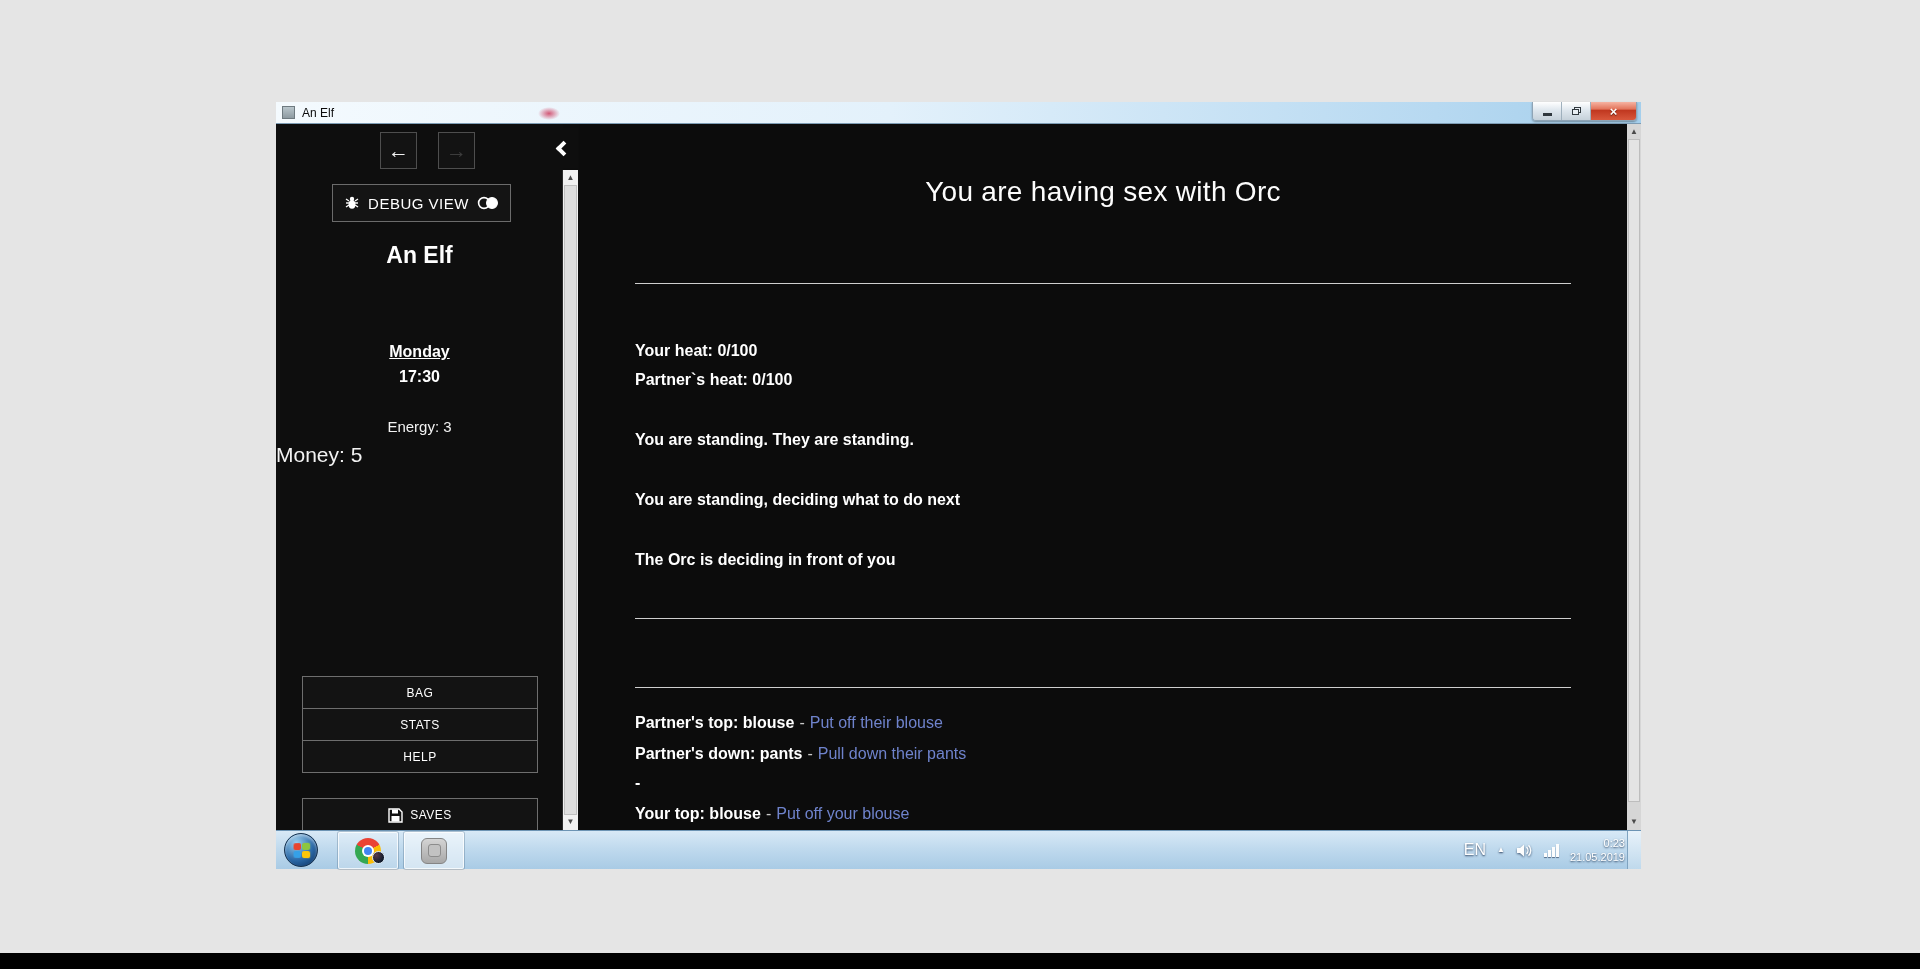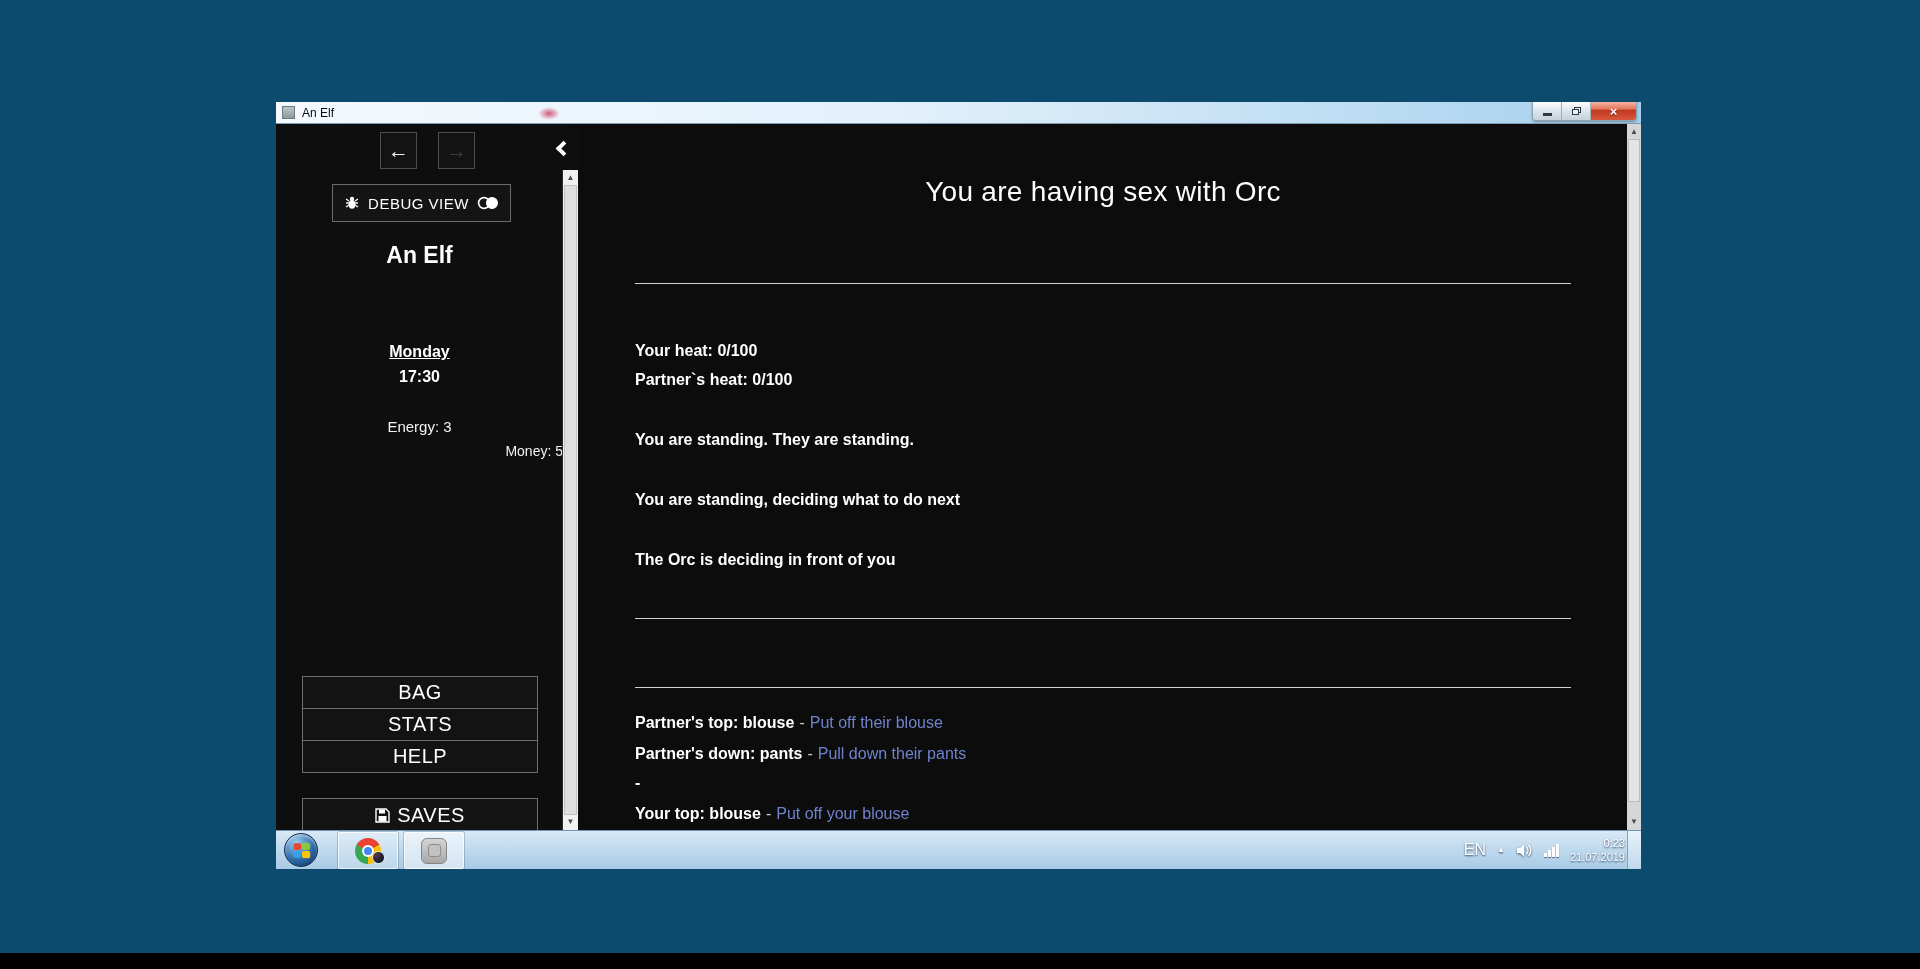--- a/index.html
+++ b/index.html
@@ -1,17 +1,17 @@
 <!DOCTYPE html>
 <html style="--link: #6f83cc;"><head>
 <meta charset="utf-8">
 <style>
   html,body{margin:0;padding:0;background:#000;}
   *{box-sizing:border-box;font-family:"Liberation Sans",sans-serif;cursor:default;}
-  .stage{position:relative;width:1920px;height:953px;background:#0c4a6e;overflow:hidden;}
+  .stage{position:relative;width:1920px;height:953px;background:#e5e5e5;overflow:hidden;}
   .screen{position:absolute;left:276px;top:102px;width:1365px;height:767px;background:#0e0e0e;}
 
   
   .titlebar{position:absolute;left:0;top:0;width:100%;height:22px;
     background:linear-gradient(to right,#f4fafe 0%,#e3f1fb 45%,#b7d9f1 85%,#a5cfec 100%);
     border-bottom:1px solid #7e9db5;display:flex;align-items:center;padding-left:6px;}
   .app-icon{width:13px;height:13px;background:linear-gradient(#b9c6cc,#8d9aa1);border:1px solid #6e7a80;margin-right:7px;}
   .title-text{font-size:12px;color:#0a0a0a;}
   .smudge{position:absolute;left:262px;top:5px;width:22px;height:13px;border-radius:50%;
     background:radial-gradient(closest-side,rgba(206,62,96,.85),rgba(206,62,96,0));}
@@ -39,23 +39,23 @@
   .nav-btn.fwd{left:162px;}
   .nav-btn .arrow{font-size:21px;font-weight:bold;color:#efefef;line-height:1;}
   .nav-btn .arrow.dim{color:#3c3c3c;}
   .debug-btn{position:absolute;left:56px;top:60px;width:179px;height:38px;border:1px solid #6b6b6b;background:#141414;
     display:flex;align-items:center;justify-content:center;gap:8px;color:#fff;font-size:15px;letter-spacing:.5px;}
   .bug-svg,.toggle-svg,.floppy-svg{display:block;}
   .side-title{position:absolute;left:0;top:118px;width:100%;text-align:center;color:#fff;font-size:23px;font-weight:bold;}
   .side-day{position:absolute;left:0;top:219px;width:100%;text-align:center;color:#fff;font-size:16px;font-weight:bold;text-decoration:underline;}
   .side-time{position:absolute;left:0;top:244px;width:100%;text-align:center;color:#fff;font-size:16px;font-weight:bold;}
   .side-energy{position:absolute;left:0;top:294px;width:100%;text-align:center;color:#f2f2f2;font-size:15px;}
-  .side-money{position:absolute;left:0;top:319px;width:100%;text-align:right;color:#f2f2f2;font-size:14px;}
+  .side-money{position:absolute;left:0;top:319px;width:100%;text-align:left;color:#f2f2f2;font-size:21px;}
   .menu-btn{position:absolute;left:26px;width:236px;height:33px;border:1px solid #6e6e6e;background:#131313;
-    display:flex;align-items:center;justify-content:center;gap:7px;color:#fff;font-size:20px;letter-spacing:.5px;}
+    display:flex;align-items:center;justify-content:center;gap:7px;color:#fff;font-size:12px;letter-spacing:.5px;}
   .menu-bag{top:552px;}
   .menu-stats{top:584px;}
   .menu-help{top:616px;}
   .menu-saves{top:674px;height:34px;}
 
   
   .collapse-btn{position:absolute;left:268px;top:4px;width:34px;height:40px;display:flex;align-items:center;justify-content:center;background:#0e0e0e;}
   .chev{display:block;width:11px;height:11px;border:solid #fff;border-width:0 4px 4px 0;transform:rotate(135deg);margin-left:4px;}
   .sb-scroll{position:absolute;left:286px;top:46px;width:16px;bottom:0;background:#f1f1f1;border-left:1px solid #2a2a2a;}
   .sb-scroll .sb-up,.sb-scroll .sb-down,.ms-up,.ms-down{position:absolute;left:0;width:100%;height:14px;display:flex;align-items:center;justify-content:center;
@@ -269,20 +269,20 @@
           <path d="M12.5 2.2 a7.5 7.5 0 0 1 0 10.6" stroke="#fdfdfd" stroke-width="1.4" fill="none"></path>
         </svg>
         <span class="signal">
             <i class="s1"></i>
             <i class="s2"></i>
             <i class="s3"></i>
             <i class="s4"></i>
           </span>
         <span class="clock">
           <span>0:23</span><br>
-          <span>21.07.2019</span>
+          <span>21.05.2019</span>
         </span>
       </div>
       <div class="show-desktop"></div>
     </div>
 
   </div>
 </div>
 
 </body></html>

